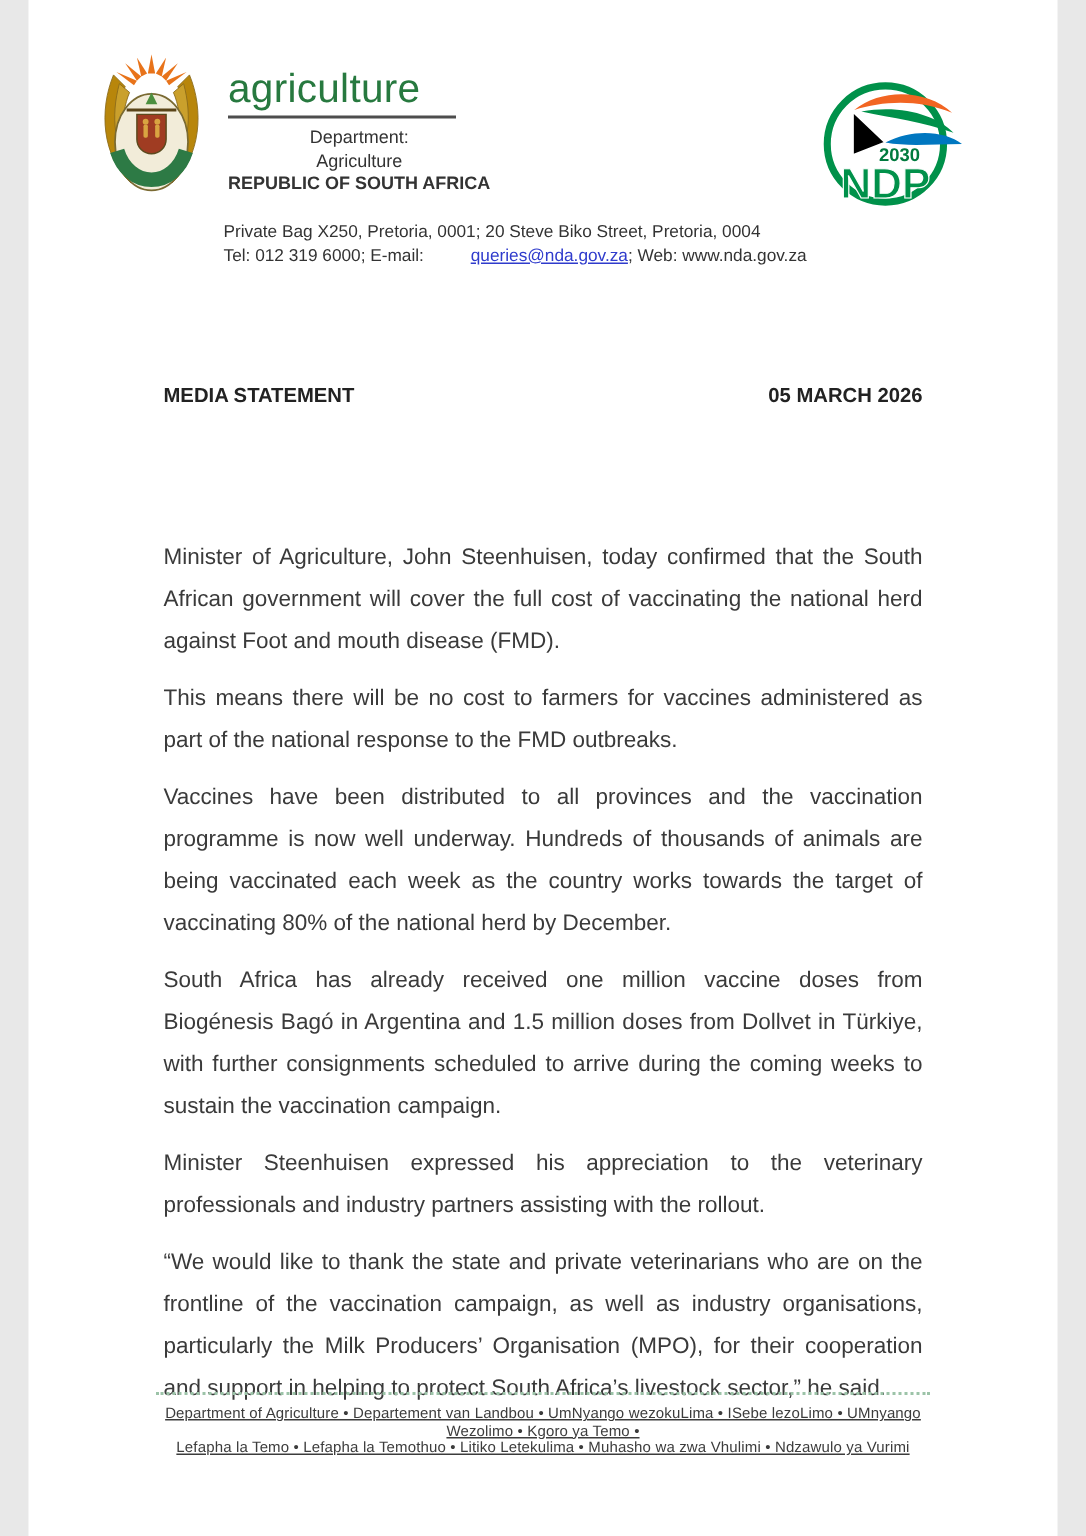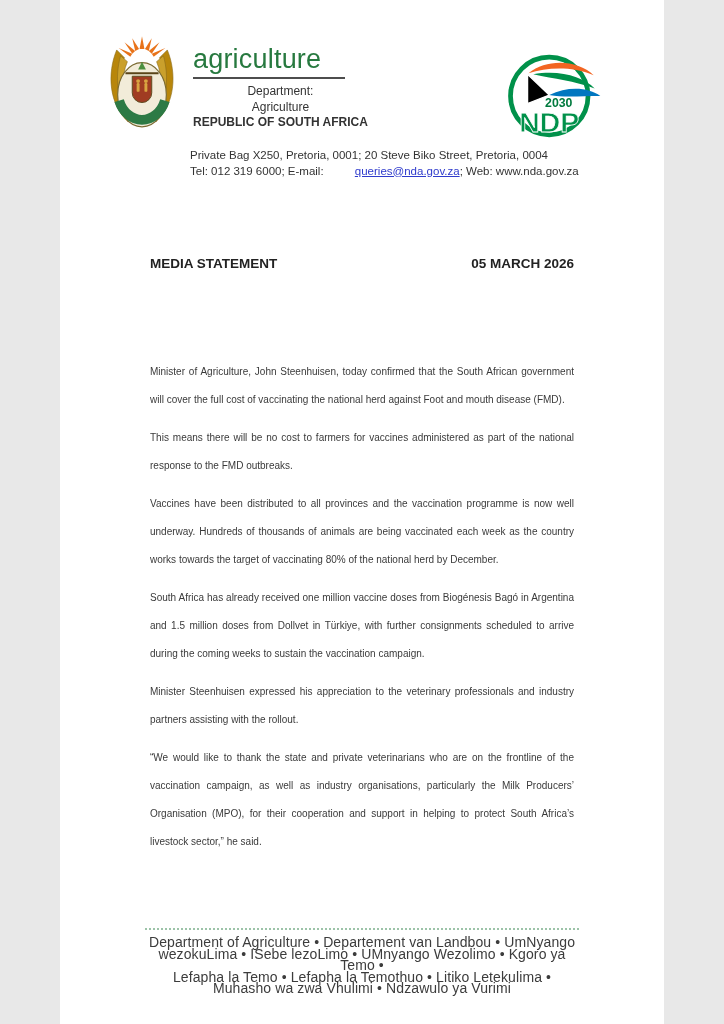--- a/index.html
+++ b/index.html
@@ -1,19 +1,19 @@
 <!DOCTYPE html>
 <html><head>
 <meta charset="utf-8">
 <style>
   * { margin:0; padding:0; box-sizing:border-box; }
   html,body { background:#e8e8e8; }
   .page {
     position:relative;
-    width:604px; height:1024px;
+    width:686px; height:1024px;
     margin:0 auto;
     background:#ffffff;
     font-family:"Liberation Sans", sans-serif;
     color:#333;
     overflow:hidden;
   }
   
   .header { position:absolute; top:36px; left:45px; right:58px; display:flex; align-items:flex-start; }
   .coat { width:74px; height:98px; flex:0 0 auto; }
   .wordmark-block { margin-left:14px; padding-top:8px; }
@@ -33,31 +33,31 @@
   }
   
   .title {
     position:absolute; top:296px; left:90px; right:90px;
     text-align:center; font-size:13.5px; font-weight:bold;
     line-height:33px; color:#222;
   }
   
   .body { position:absolute; top:358px; left:90px; right:90px; }
   .body p {
-    font-size:10px; line-height:28px; text-align:justify;
+    font-size:15px; line-height:28px; text-align:justify;
     color:#3a3a3a; margin-bottom:10px;
   }
   
   .footer {
     position:absolute; top:928px; left:85px; right:85px;
     border-top:2px dotted #9cc3a8;
     padding-top:7px;
     text-align:center;
   }
-  .footer .f-line { font-size:14px; line-height:11.5px; color:#3c3c3c; letter-spacing:0.1px; }
+  .footer .f-line { font-size:10px; line-height:11.5px; color:#3c3c3c; letter-spacing:0.1px;text-decoration:underline; }
 </style>
 </head>
 <body>
 
 <div class="page">
 
   <div class="header">
 
     <svg class="coat" viewBox="0 0 76 100" aria-hidden="true">
 

